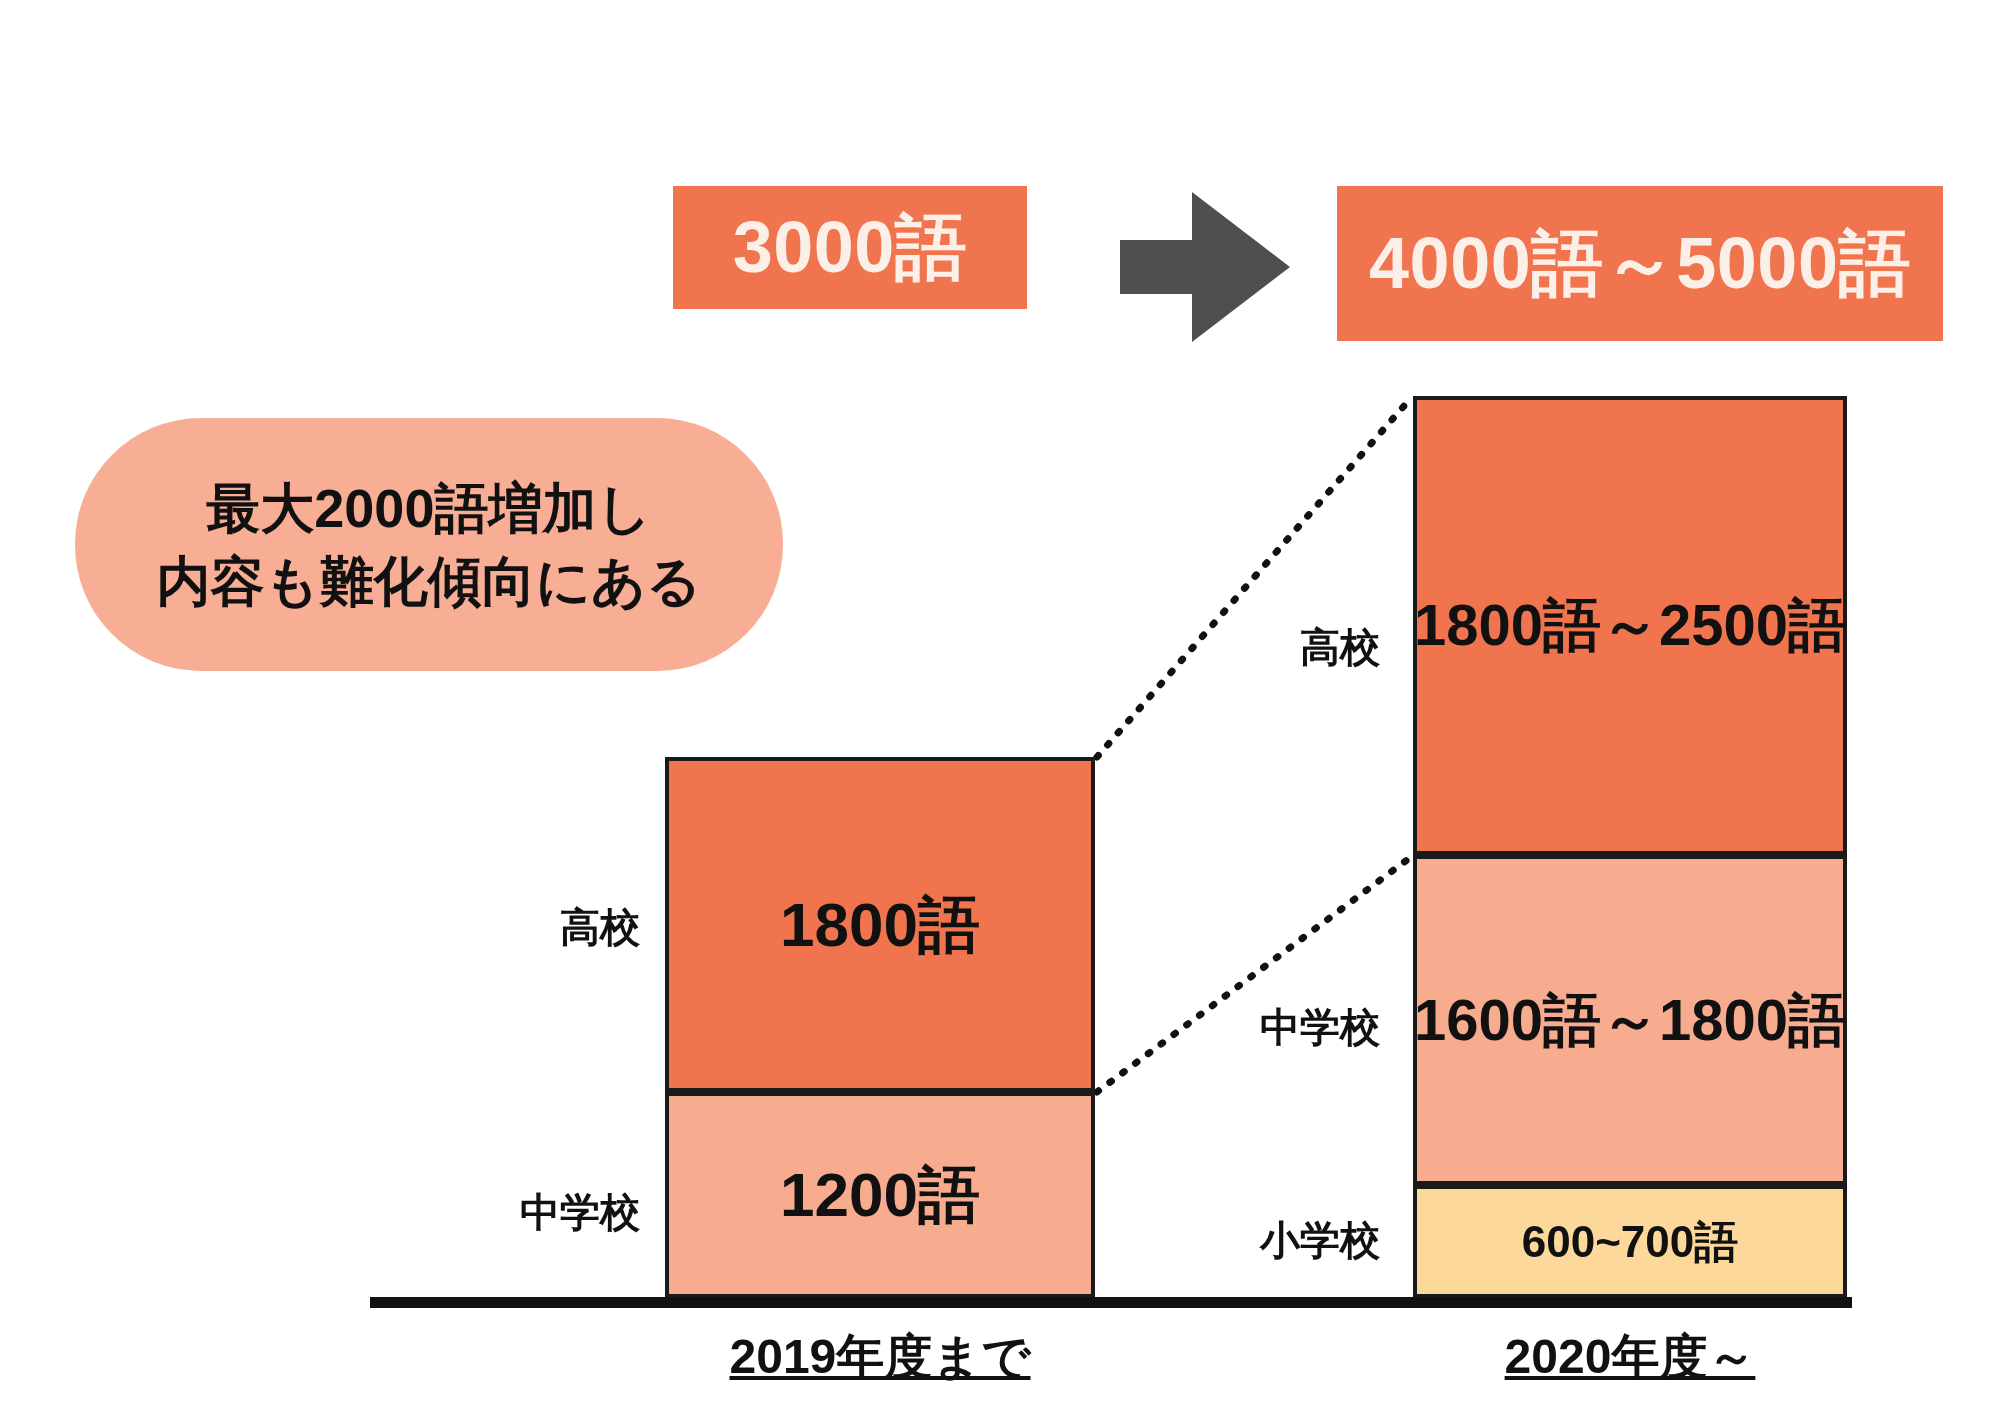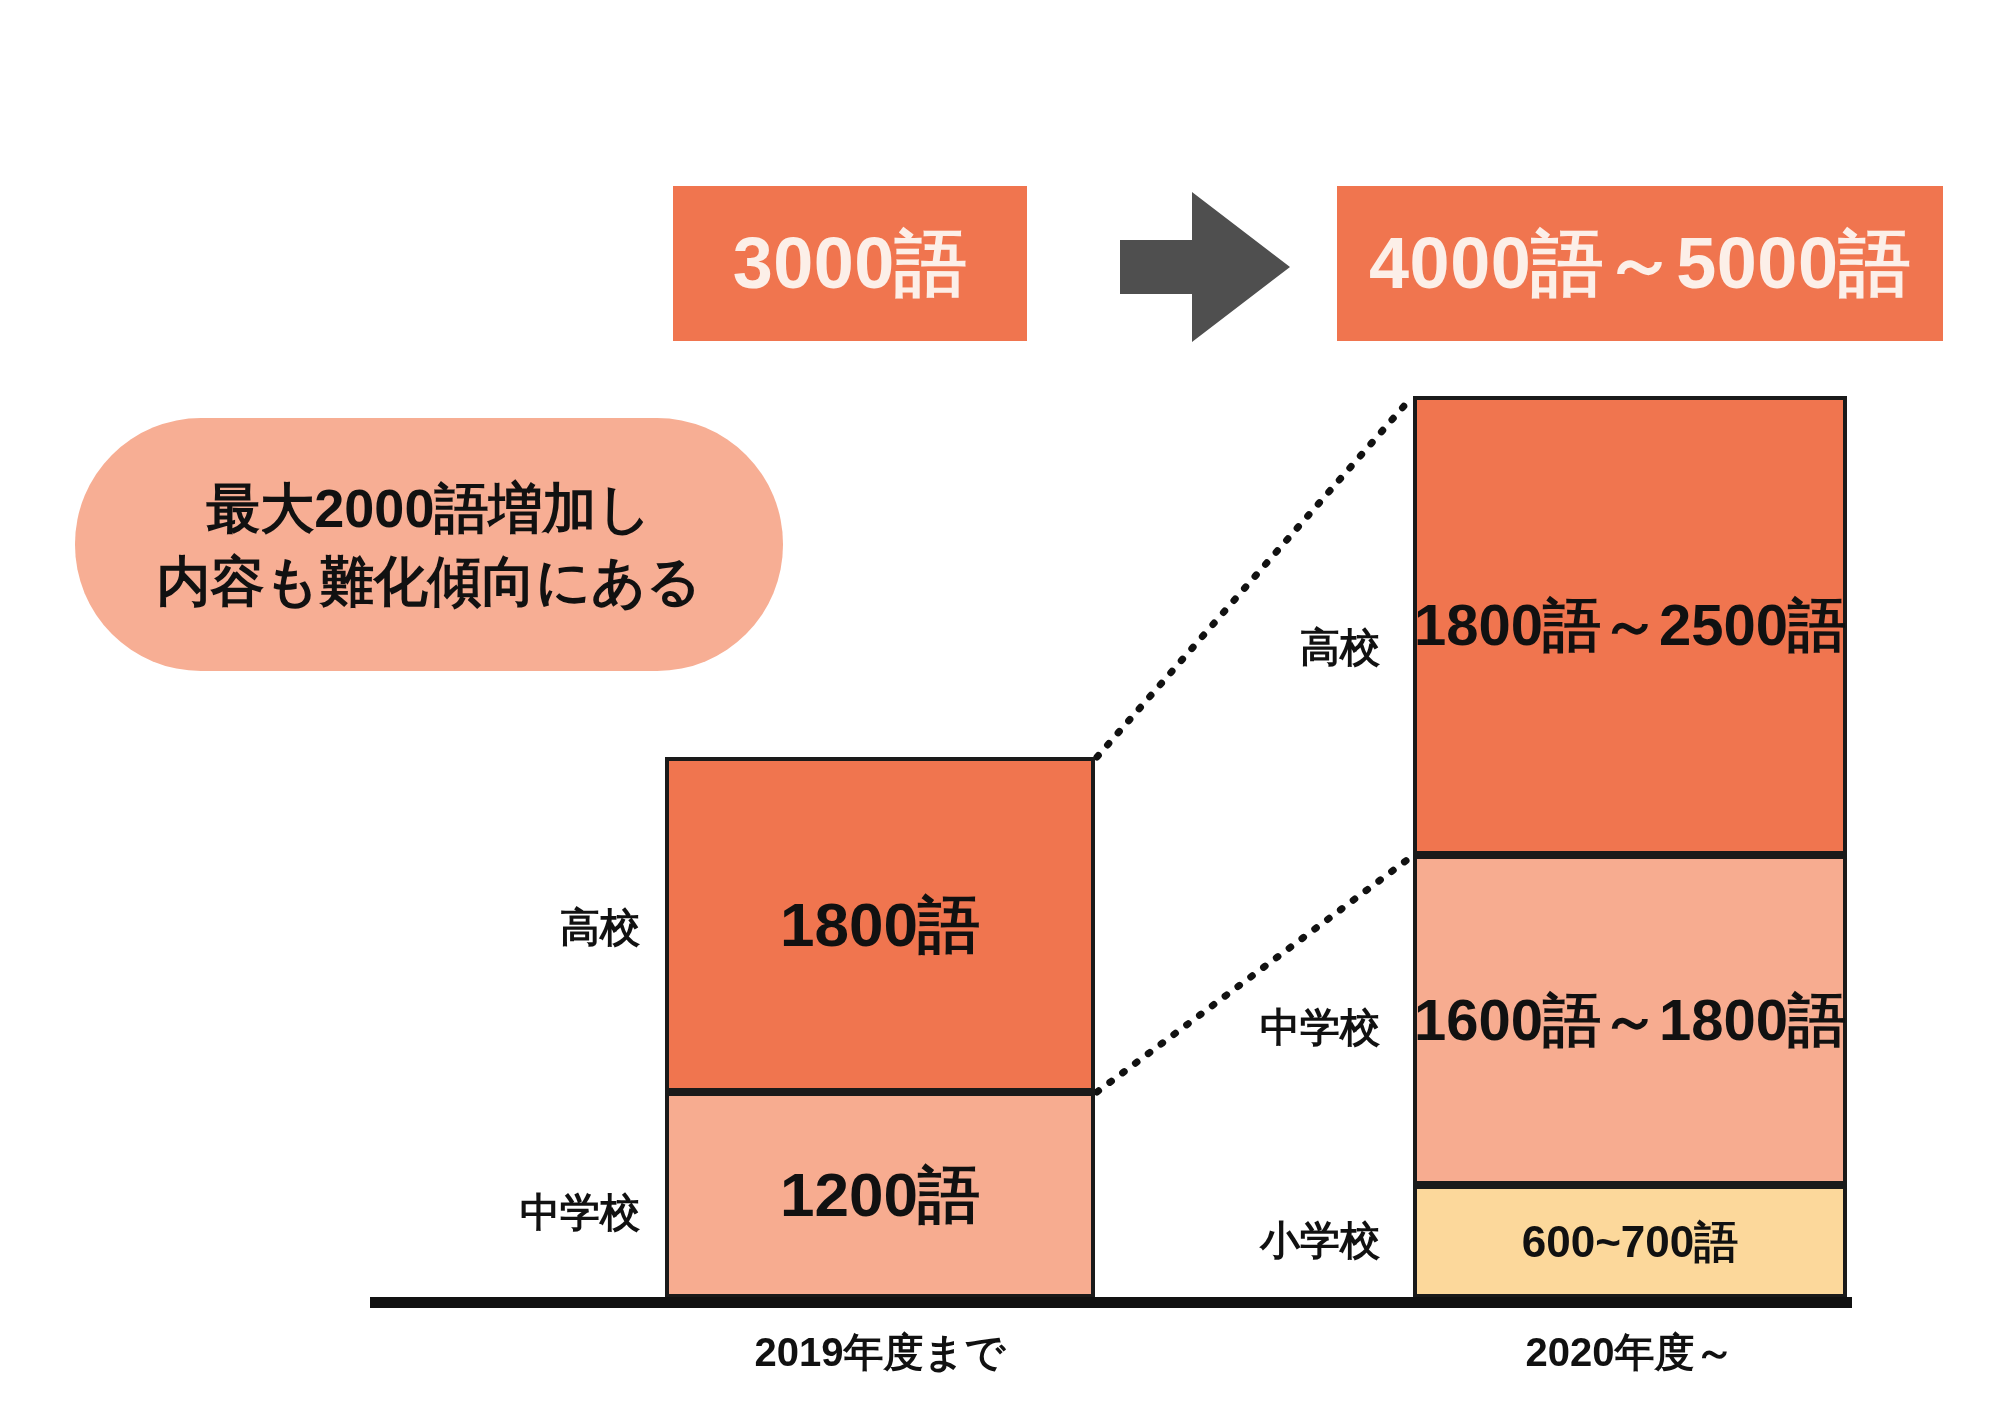--- a/index.html
+++ b/index.html
@@ -29,21 +29,21 @@
     align-items: center;
     justify-content: center;
     font-weight: 700;
     letter-spacing: 0.5px;
     white-space: nowrap;
   }
   #banner-before {
     left: 673px;
     top: 186px;
     width: 354px;
-    height: 155px;
+    height: 123px;
     font-size: 72px;
   }
   #banner-after {
     left: 1337px;
     top: 186px;
     width: 606px;
     height: 155px;
     font-size: 72px;
   }
 
@@ -143,25 +143,26 @@
   }
   #lbl-2019-hs  { left: 370px;  top: 900px;  width: 270px; }
   #lbl-2019-jhs { left: 370px;  top: 1185px; width: 270px; }
   #lbl-2020-hs  { left: 1110px; top: 620px;  width: 270px; }
   #lbl-2020-jhs { left: 1110px; top: 1000px; width: 270px; }
   #lbl-2020-es  { left: 1110px; top: 1213px; width: 270px; }
 
   
   .axis-label {
     position: absolute;
-    font-size: 40px;
+    font-size: 48px;
     font-weight: 700;
     color: #111111;
     text-align: center;
     white-space: nowrap;
+    text-decoration: underline;
   }
   #axis-2019 { left: 660px;  top: 1325px; width: 440px; }
   #axis-2020 { left: 1410px; top: 1325px; width: 440px; }
 
   
   #connectors {
     position: absolute;
     left: 0; top: 0;
     width: 2000px; height: 1414px;
     pointer-events: none;

